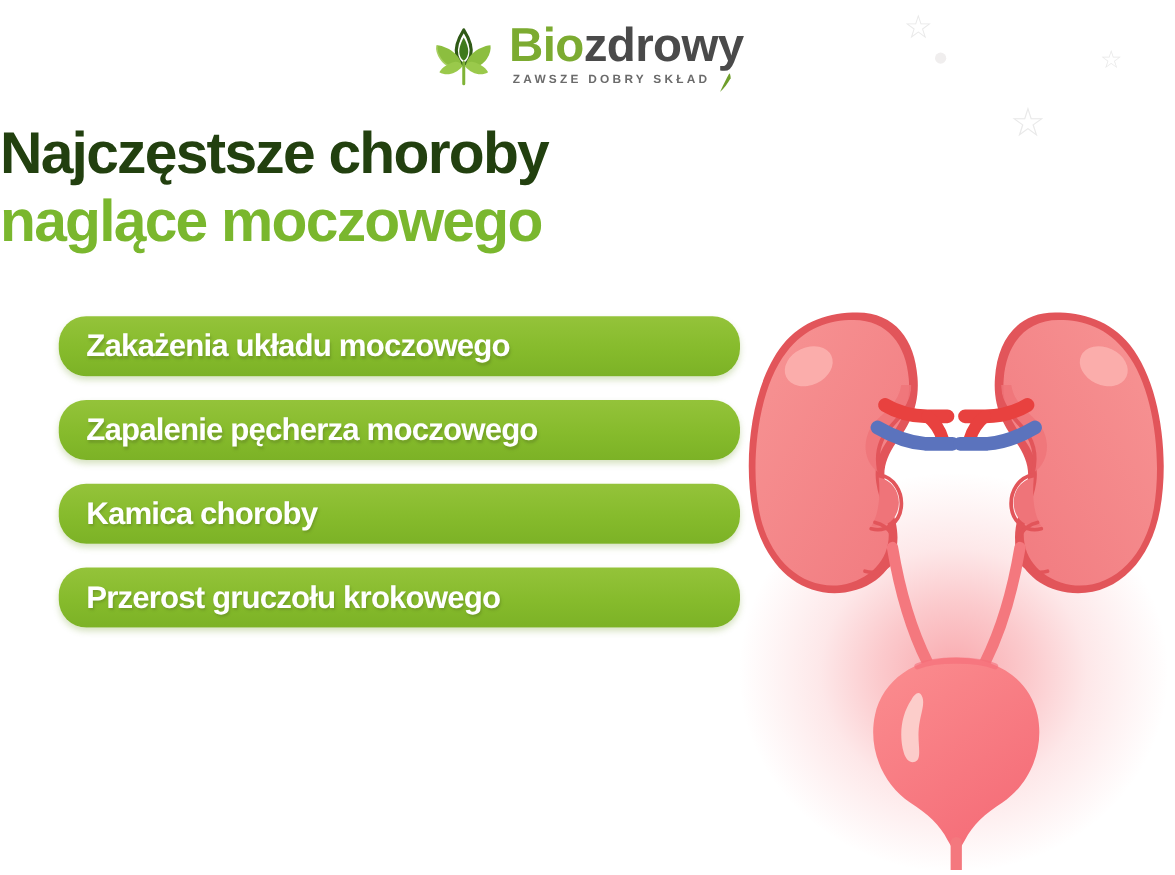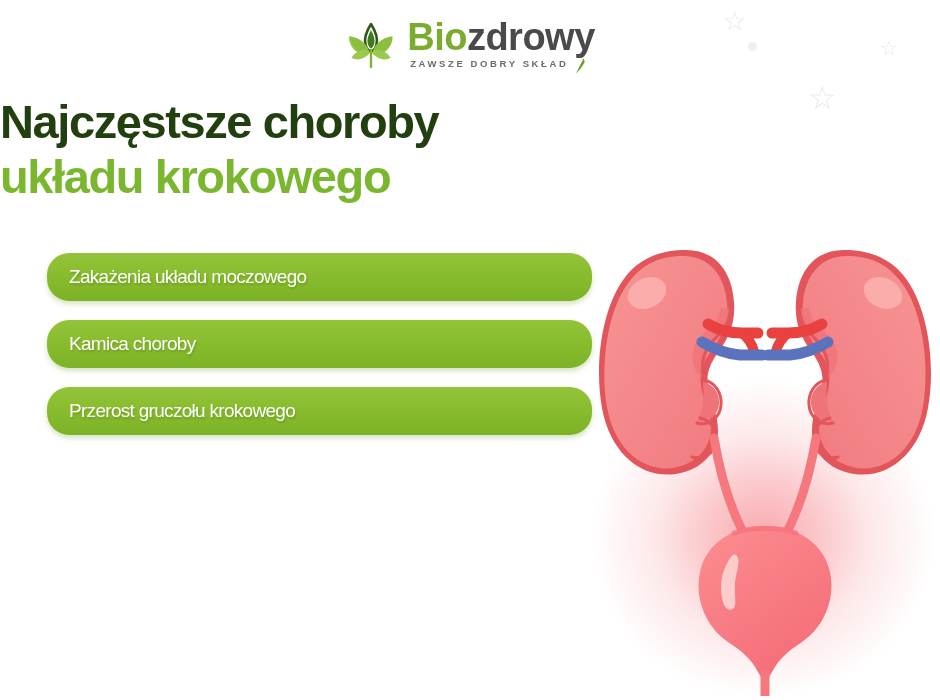--- a/index.html
+++ b/index.html
@@ -105,22 +105,22 @@
     background: linear-gradient(180deg, #94c33a 0%, #86bb2c 55%, #7cb226 100%);
     box-shadow: 0 3px 5px rgba(120, 160, 50, 0.30);
     display: flex;
     align-items: center;
     box-sizing: border-box;
     padding: 0 22px;
   }
   .pill:last-child { margin-bottom: 0; margin-top: 19px; }
   .pill-label {
     color: #ffffff;
-    font-size: 19px;
-    font-weight: 400;
+    font-size: 25px;
+    font-weight: 700;
     letter-spacing: -0.7px;
     white-space: nowrap;
     text-shadow: 1px 2px 2px rgba(90, 125, 35, 0.45);
   }
 
   
   #illustration {
     position: absolute;
     left: 590px;
     top: 238px;
@@ -175,26 +175,29 @@
           <svg viewBox="0 0 14 16" xmlns="http://www.w3.org/2000/svg">
             <path d="M11.5 0.5 C9 5 6.5 10 4 15.5 C7 13 10 9 12.5 4.5 C12.6 3 12.2 1.5 11.5 0.5 Z" fill="#6f9e2b"></path>
           </svg>
         </span>
       </span>
     </span>
   </div>
 
   <div id="headline">
     <div class="headline-line" id="headline-line1">Najczęstsze choroby</div>
-    <div class="headline-line" id="headline-line2">układu krokowego</div>
+    <div class="headline-line" id="headline-line2">naglące moczowego</div>
   </div>
 
   <div id="pill-list">
     <div class="pill">
       <span class="pill-label">Zakażenia układu moczowego</span>
+    </div>
+    <div class="pill">
+      <span class="pill-label">Zapalenie pęcherza moczowego</span>
     </div>
     <div class="pill">
       <span class="pill-label">Kamica choroby</span>
     </div>
     <div class="pill">
       <span class="pill-label">Przerost gruczołu krokowego</span>
     </div>
   </div>
 
   <div id="illustration">

